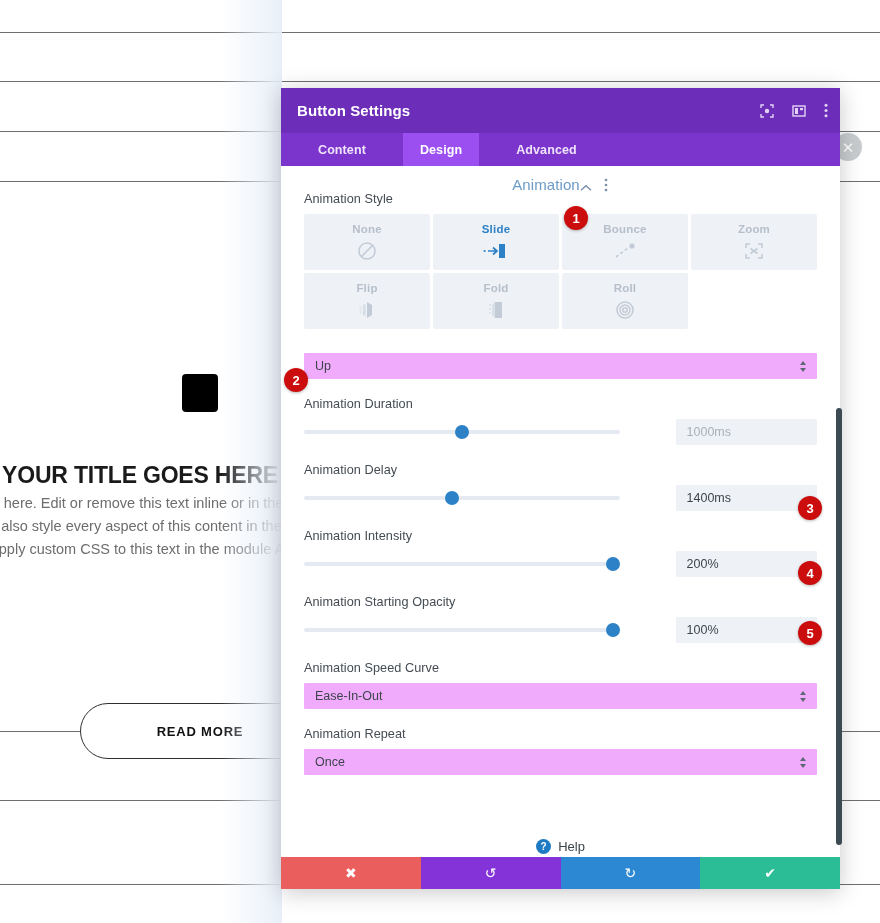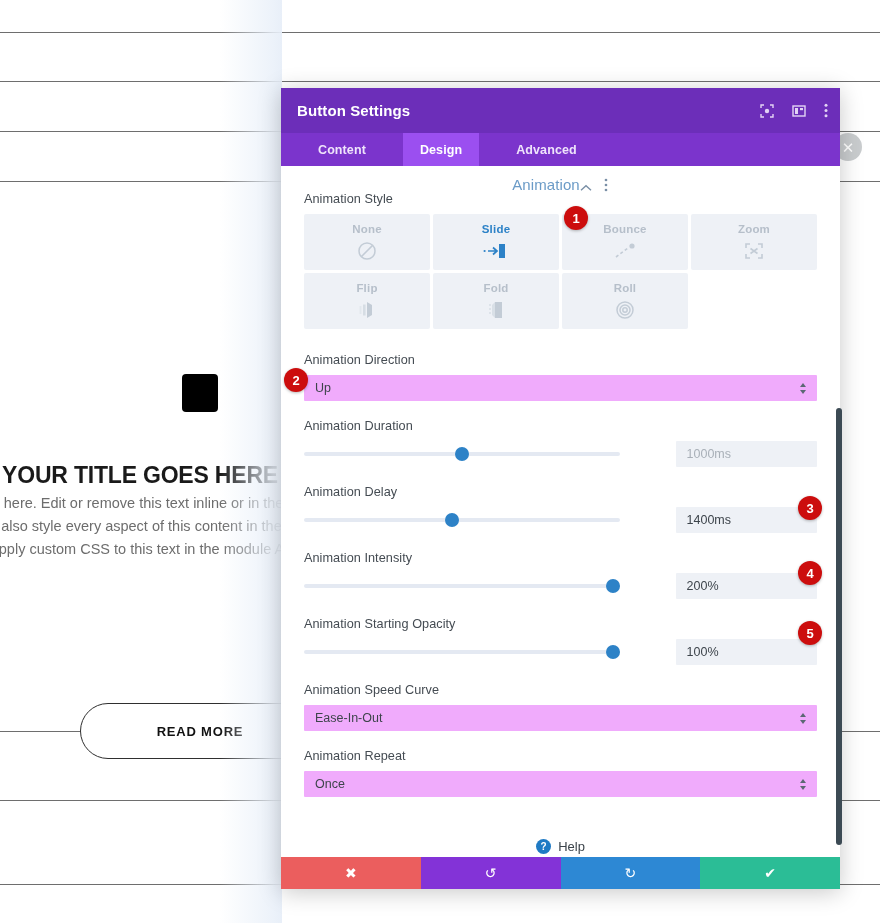--- a/index.html
+++ b/index.html
@@ -331,21 +331,20 @@
             <svg width="22" height="20" viewBox="0 0 22 20">
               <circle cx="11" cy="10" r="8" fill="none" stroke="#c3ccd6" stroke-width="1.5"></circle>
               <circle cx="11" cy="10" r="5" fill="none" stroke="#c3ccd6" stroke-width="1.5"></circle>
               <circle cx="11" cy="10" r="2.2" fill="none" stroke="#c3ccd6" stroke-width="1.5"></circle>
             </svg>
           </span>
         </div>
       </div>
 
       <div class="blk">
-        <div class="field-label">Animation Direction</div>
         <div class="sel-box">
           <span>Up</span>
           <span class="sel-arrows">
             <svg width="8" height="13" viewBox="0 0 8 13">
                 <path d="M4 1l3 4H1zM4 12L1 8h6z" fill="#5b6774"></path>
               </svg>
           </span>
         </div>
       </div>
 

